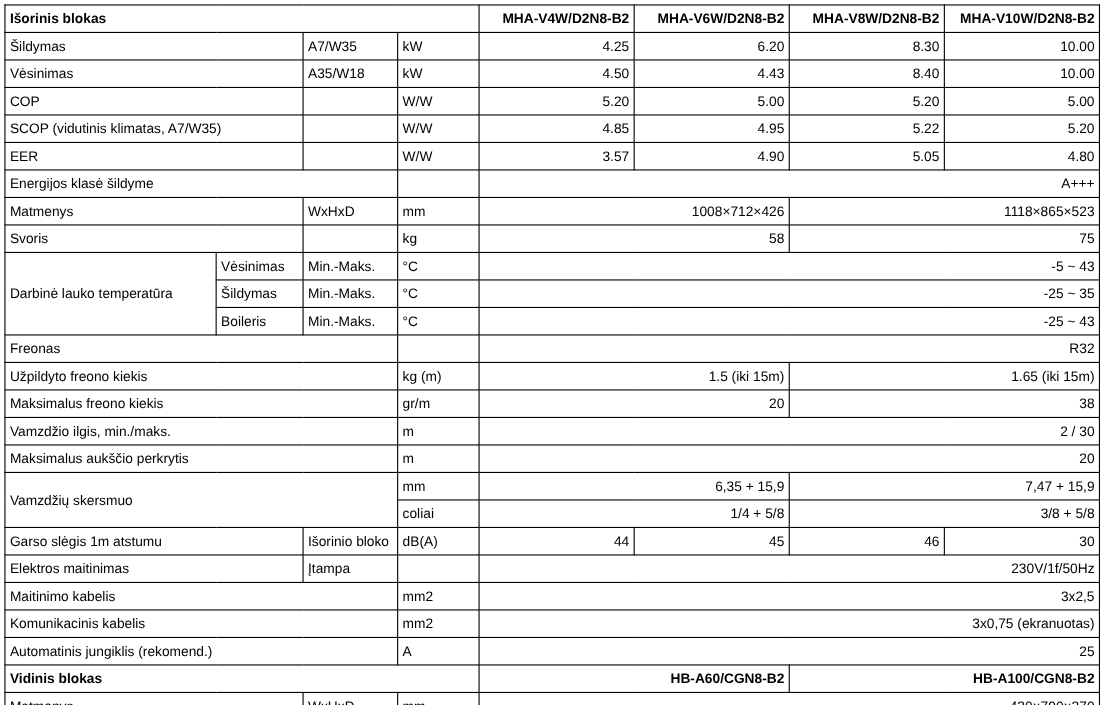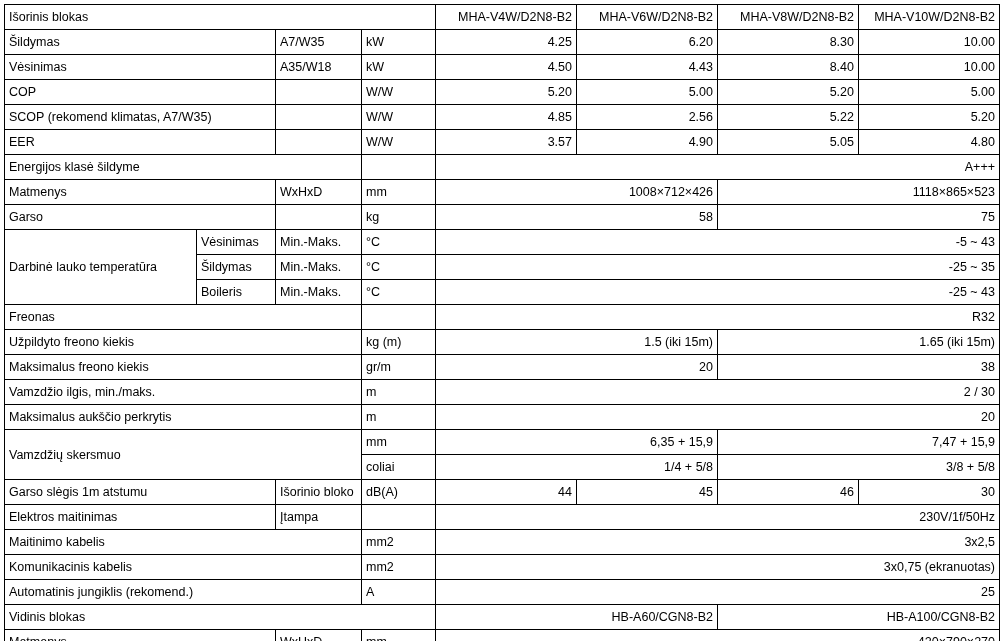--- a/index.html
+++ b/index.html
@@ -37,21 +37,21 @@
   .c-left { text-align: left; }
   .bold { font-weight: bold; }
   col.c1 { width: 192px; }
   col.c2 { width: 79px; }
   col.c3 { width: 86px; }
   col.c4 { width: 74px; }
   col.c5 { width: 141px; }
   col.c6 { width: 141px; }
   col.c7 { width: 141px; }
   col.c8 { width: 141px; }
-  tr.hdr td { font-weight: normal; }
+  tr.hdr td { font-weight: bold; }
   td.thick-top { border-top: 1.4px solid #000; }
 </style>
 </head>
 <body>
 
 <div class="sheet">
 <table class="spec">
   <colgroup>
     <col class="c1">
         <col class="c2">
@@ -96,25 +96,25 @@
     <td class="c-left" colspan="2">COP</td>
     <td class="c-left"></td>
     <td class="c-left">W/W</td>
     <td class="c-center">5.20</td>
     <td class="c-center">5.00</td>
     <td class="c-center">5.20</td>
     <td class="c-center">5.00</td>
   </tr>
 
   <tr>
-    <td class="c-left" colspan="2">SCOP (rekomend klimatas, A7/W35)</td>
+    <td class="c-left" colspan="2">SCOP (vidutinis klimatas, A7/W35)</td>
     <td class="c-left"></td>
     <td class="c-left">W/W</td>
     <td class="c-center">4.85</td>
-    <td class="c-center">2.56</td>
+    <td class="c-center">4.95</td>
     <td class="c-center">5.22</td>
     <td class="c-center">5.20</td>
   </tr>
 
   <tr>
     <td class="c-left" colspan="2">EER</td>
     <td class="c-left"></td>
     <td class="c-left">W/W</td>
     <td class="c-center">3.57</td>
     <td class="c-center">4.90</td>
@@ -130,21 +130,21 @@
 
   <tr>
     <td class="c-left" colspan="2">Matmenys</td>
     <td class="c-left">WxHxD</td>
     <td class="c-left">mm</td>
     <td class="c-center" colspan="2">1008×712×426</td>
     <td class="c-center" colspan="2">1118×865×523</td>
   </tr>
 
   <tr>
-    <td class="c-left" colspan="2">Garso</td>
+    <td class="c-left" colspan="2">Svoris</td>
     <td class="c-left"></td>
     <td class="c-left">kg</td>
     <td class="c-center" colspan="2">58</td>
     <td class="c-center" colspan="2">75</td>
   </tr>
 
   <tr>
     <td class="c-left" rowspan="3">Darbinė lauko temperatūra</td>
     <td class="c-left">Vėsinimas</td>
     <td class="c-left">Min.-Maks.</td>

